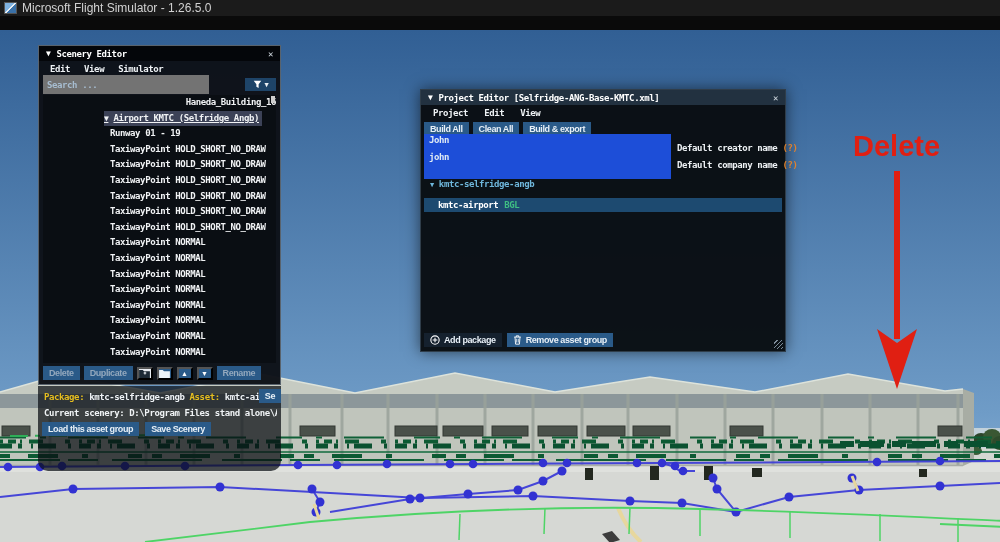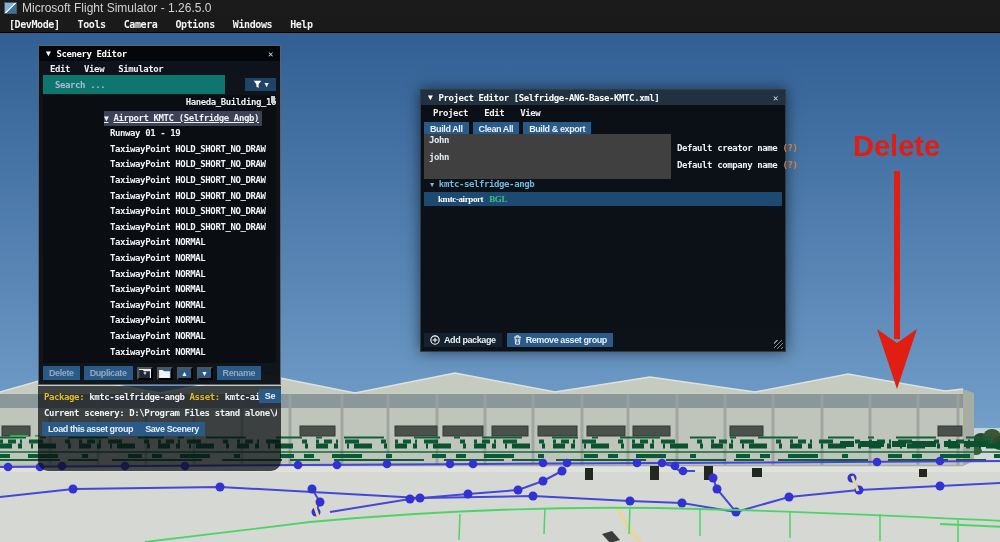--- a/index.html
+++ b/index.html
@@ -10,65 +10,65 @@
     color:#d2d2d2;font:12px "Liberation Sans",sans-serif;display:flex;align-items:center;gap:5px;padding-left:4px;box-sizing:border-box;}
   .appicon{width:11px;height:10px;background:linear-gradient(135deg,#7fb2e0 0 45%,#e8eef4 45% 55%,#3a71a8 55%);border:1px solid #555;}
   .menubar{position:absolute;left:0;top:16px;width:1000px;height:16px;background:#1a1a1a;
     border-bottom:1px solid #000;display:flex;align-items:center;color:#f2f2f2;font-size:10px;letter-spacing:-0.4px;}
   .mitem{padding:0 9px;cursor:default;}
   
   .dm{font-size:9px;letter-spacing:-0.4px;color:#eef2f5;}
   .btn{background:#2a5a88;color:#e8f0f7;font-size:9px;letter-spacing:-0.4px;font-weight:bold;
     padding:2px 6px;border:0;display:inline-flex;align-items:center;gap:4px;white-space:nowrap;}
   .btn.dim{color:#93a8bd;}
-  .inputbox{background:#404040;color:#dfeaf4;font-size:9px;letter-spacing:-0.4px;height:28px;line-height:13px;
+  .inputbox{background:#1d4ed8;color:#dfeaf4;font-size:9px;letter-spacing:-0.4px;height:28px;line-height:13px;
     padding:0 5px;overflow:hidden;white-space:nowrap;}
   .wtitle{display:flex;align-items:center;gap:6px;padding:0 7px;height:15px;color:#fff;font-size:9px;letter-spacing:-0.4px;}
   .warrow{font-size:8px;}
   .wclose{margin-left:auto;color:#cdd5dc;font-size:9px;}
   
   .se{position:absolute;left:38px;top:45px;width:243px;z-index:5;}
   .se-main{position:relative;height:340px;background:rgba(13,17,23,0.97);border:1px solid #59636d;box-sizing:border-box;}
   .se-title{background:#04060a;}
   .se-menu{display:flex;height:15px;align-items:center;padding-left:4px;}
   .se-menu .mitem{padding:0 7px;}
   .se-search{display:flex;align-items:center;height:17px;padding:0 4px;gap:4px;}
-  .se-search input{flex:0 0 158px;background:#0f766e;border:0;outline:none;color:#d7e6f2;
-    font:bold 9px "DejaVu Sans Mono",monospace;letter-spacing:-0.4px;height:19px;padding:0 12px;}
+  .se-search input{flex:0 0 158px;background:#737373;border:0;outline:none;color:#d7e6f2;
+    font:bold 9px "DejaVu Sans Mono",monospace;letter-spacing:-0.4px;height:19px;padding:0 4px;}
   .se-search input::placeholder{color:#a7bdd1;}
   .se-filterbtn{margin-left:auto;width:31px;height:13px;background:#1e4468;display:flex;align-items:center;justify-content:center;gap:3px;}
   .se-list{position:relative;margin:2px 4px 0 4px;height:268px;background:#0a0e13;overflow:hidden;}
   .srow{height:15.6px;line-height:15.6px;white-space:nowrap;font-size:9px;letter-spacing:-0.4px;color:#f1f3f5;}
   .srow .cell{display:inline;}
   .srow.selected .cell{display:block;background:#3c4257;margin-right:14px;}
   .arw{margin-right:5px;font-size:8px;}
   .se-thumb{position:absolute;right:1px;top:1px;width:4px;height:7px;background:#cfcfcf;}
   .se-btnrow{display:flex;align-items:center;gap:4px;padding:3px 4px 0 4px;}
   .icobtn{width:16px;height:13px;display:inline-flex;align-items:center;justify-content:center;background:#2a5a88;padding:0;}
   .icobtn.lit{background:#e9edf2;}
   .se-status{position:relative;margin-top:1px;height:85px;background:rgba(9,12,18,0.72);border-radius:0 0 10px 10px;overflow:hidden;}
   .se-pkg{position:absolute;left:6px;top:6px;white-space:nowrap;font-size:9px;letter-spacing:-0.4px;}
   .ylabel{color:#e5bd1e;}
   .se-sel{position:absolute;right:0px;top:3px;}
   .se-cur{position:absolute;left:6px;top:22px;white-space:nowrap;font-size:9px;letter-spacing:-0.4px;color:#f0f3f5;width:233px;overflow:hidden;}
-  .se-loadrow{position:absolute;left:4px;top:36px;display:flex;}
+  .se-loadrow{position:absolute;left:4px;top:36px;display:flex;gap:6px;}
   
   .pe{position:absolute;left:420px;top:89px;width:366px;height:263px;background:rgba(9,13,18,0.97);
     border:1px solid #2f3d4a;box-sizing:border-box;box-shadow:0 0 14px rgba(0,0,0,.55);z-index:4;}
   .pe-title{background:#223140;}
   .pe-menu{display:flex;height:15px;align-items:center;padding-left:4px;}
   .pe-menu .mitem{padding:0 8px;}
   .pe-toolbar{display:flex;gap:4px;padding:2px 3px 3px 3px;}
   .pfield{display:flex;align-items:center;height:17px;padding:0 3px;}
   .pfield .pinput{flex:0 0 237px;}
   .plabel{margin-left:6px;font-size:9px;letter-spacing:-0.4px;color:#edf1f4;white-space:nowrap;}
   .help{color:#e0822d;}
   .pe-tree{margin:5px 3px 0 3px;height:125px;}
   .pe-group{color:#6fb7dc;font-size:9px;letter-spacing:-0.4px;padding-left:6px;height:13px;line-height:13px;}
-  .pe-asset{margin-top:1px;background:#1d4a70;height:14px;line-height:14px;padding-left:14px;font-size:9px;letter-spacing:-0.4px;color:#fff;font-family:Liberation Serif, serif;}
+  .pe-asset{margin-top:7px;background:#1d4a70;height:14px;line-height:14px;padding-left:14px;font-size:9px;letter-spacing:-0.4px;color:#fff;}
   .tag-bgl{color:#3fbf83;margin-left:6px;}
   .pe-footer{position:absolute;left:3px;bottom:4px;display:flex;gap:5px;}
   .btn.dark{background:#15212e;}
   .pe-resize{position:absolute;right:2px;bottom:2px;width:9px;height:9px;
     background:repeating-linear-gradient(135deg,transparent 0 2px,#7d8c99 2px 3px);}
   
   .anno-text{position:absolute;left:853px;top:130px;font:bold 29px "Liberation Sans",sans-serif;z-index:9;}
   .anno-arrow{position:absolute;left:871px;top:167px;z-index:9;}
   svg{display:block;}
 </style>
@@ -229,28 +229,20 @@
     <path d="M958,518 L958,542" stroke-width="1.5"></path>
     <path d="M940,524 L1005,527" stroke-width="2"></path>
   </g>
   <polygon points="602,534 612,531 620,540 610,543" fill="#3c3c3c"></polygon>
 </svg>
 
 <div class="titlebar">
   <span class="appicon"></span>
   <span>Microsoft Flight Simulator - 1.26.5.0</span>
 </div>
-<div class="menubar">
-  <span class="mitem">[DevMode]</span>
-      <span class="mitem">Tools</span>
-      <span class="mitem">Camera</span>
-      <span class="mitem">Options</span>
-      <span class="mitem">Windows</span>
-      <span class="mitem">Help</span>
-</div>
 
 <div class="se">
   <div class="se-main">
     <div class="wtitle se-title">
       <span class="warrow">▼</span>
       <span>Scenery Editor</span>
       <span class="wclose">✕</span>
     </div>
     <div class="se-menu dm">
       <span class="mitem">Edit</span>

